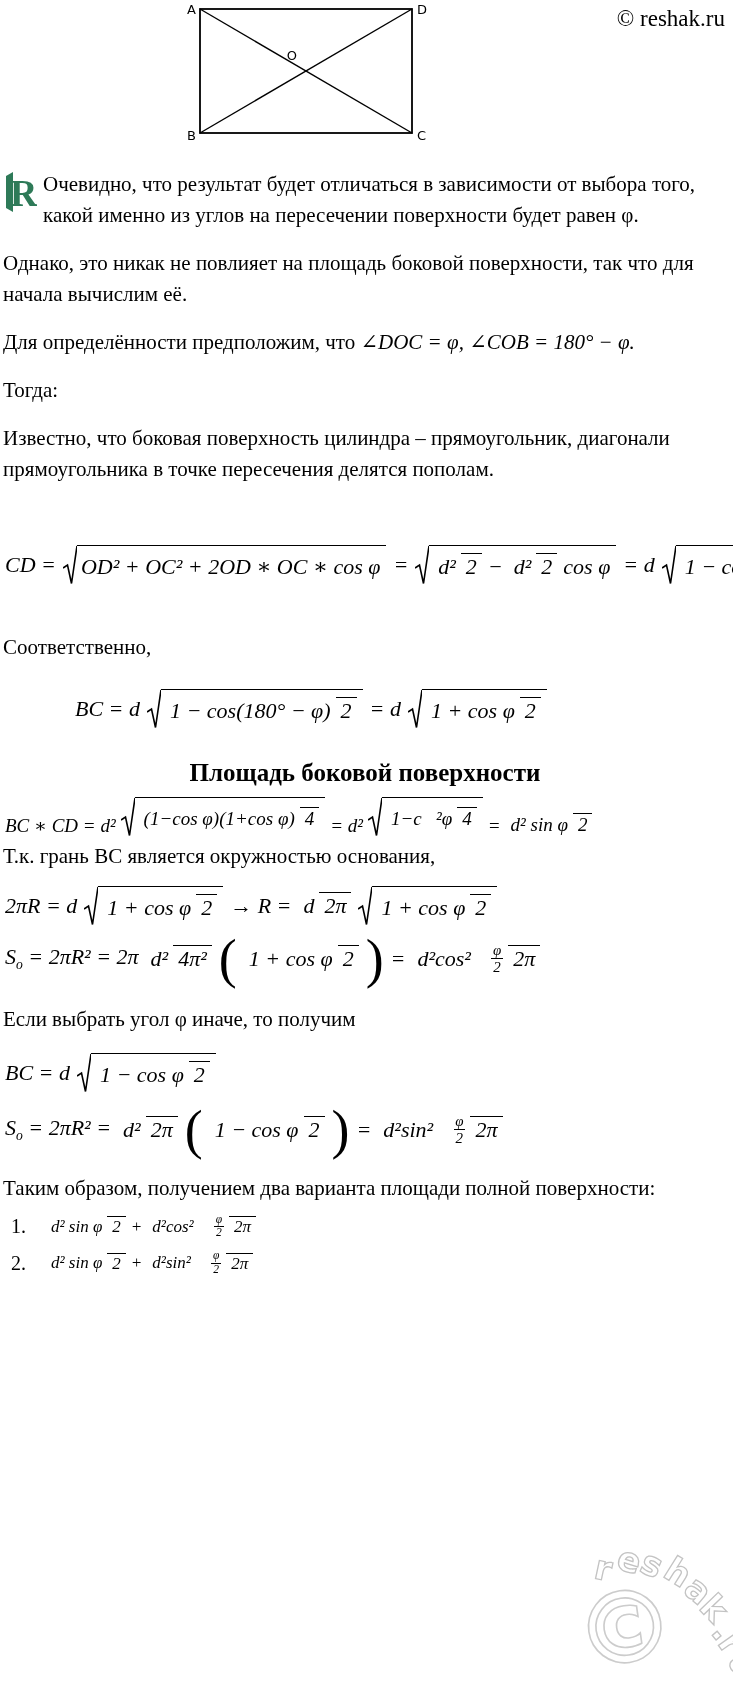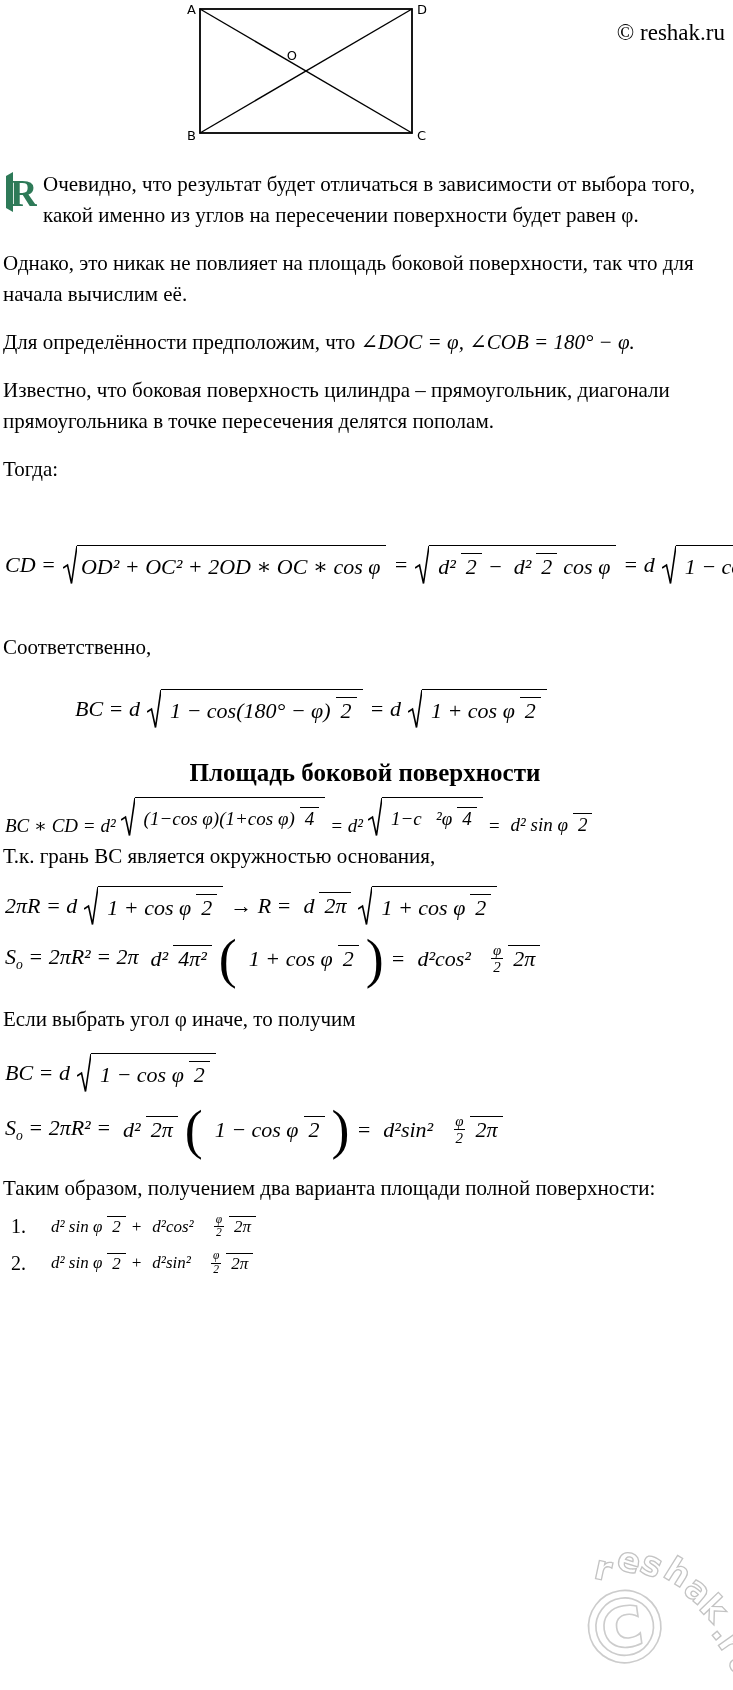--- a/index.html
+++ b/index.html
@@ -1,18 +1,18 @@
 <!DOCTYPE html>
 <html><head>
 <meta charset="utf-8">
 <style>
   html,body { margin:0; padding:0; background:#fff; }
   .page { position:relative; width:733px; height:1690px; background:#fff; overflow:hidden;
           font-family:"Liberation Serif","DejaVu Serif","DejaVu Sans",serif; color:#000; }
-  .copyright { position:absolute; top:20px; right:8px; font-size:23px;text-align:right; }
+  .copyright { position:absolute; top:6px; right:8px; font-size:23px;text-align:right; }
   .diagram-wrap { position:relative; height:152px; }
   .content { padding:0 6px 0 3px; }
   p.body-text { font-size:21px; line-height:31px; margin:17px 0; }
   .logo { float:left; width:34px; height:42px; margin:2px 6px 0 0; }
   .heading { font-size:25px; font-weight:bold; margin:30px 0 10px 0;text-align:center; }
   
   .fl { display:flex; align-items:center; font-style:italic; font-size:22px;
         white-space:nowrap; gap:7px; flex-wrap:nowrap; }
   .fl.small { font-size:19px; gap:5px;align-items:flex-end; }
   .fl.tiny { font-size:17px; gap:5px; }
@@ -74,23 +74,23 @@
         <path d="M3 5 L10 1 V41 L3 37 Z" fill="#2e7a58"></path>
         <text x="7" y="35" font-size="38" font-weight="bold" font-family="serif" fill="#2e7a58">R</text>
       </svg>
       <span>Очевидно, что результат будет отличаться в зависимости от выбора того, какой именно из углов на пересечении поверхности будет равен φ.</span>
     </p>
 
     <p class="body-text">Однако, это никак не повлияет на площадь боковой поверхности, так что для начала вычислим её.</p>
 
     <p class="body-text"><span>Для определённости предположим, что </span><i>∠DOC = φ, ∠COB = 180° − φ.</i></p>
 
+    <p class="body-text" style="margin-bottom:0;">Тогда:</p>
+
     <p class="body-text">Известно, что боковая поверхность цилиндра – прямоугольник, диагонали прямоугольника в точке пересечения делятся пополам.</p>
-
-    <p class="body-text" style="margin-bottom:0;">Тогда:</p>
 
     <div class="fl f-cd">
       <span>CD =</span>
       <span class="sq">
         <span class="rs">
             <svg viewBox="0 0 14 40" preserveAspectRatio="none">
               <path d="M0 23 L4.5 20 L8.5 38.5 L14 0.9" fill="none" stroke="#000" stroke-width="1.6" vector-effect="non-scaling-stroke"></path>
             </svg>
           </span>
         <span class="rc">

